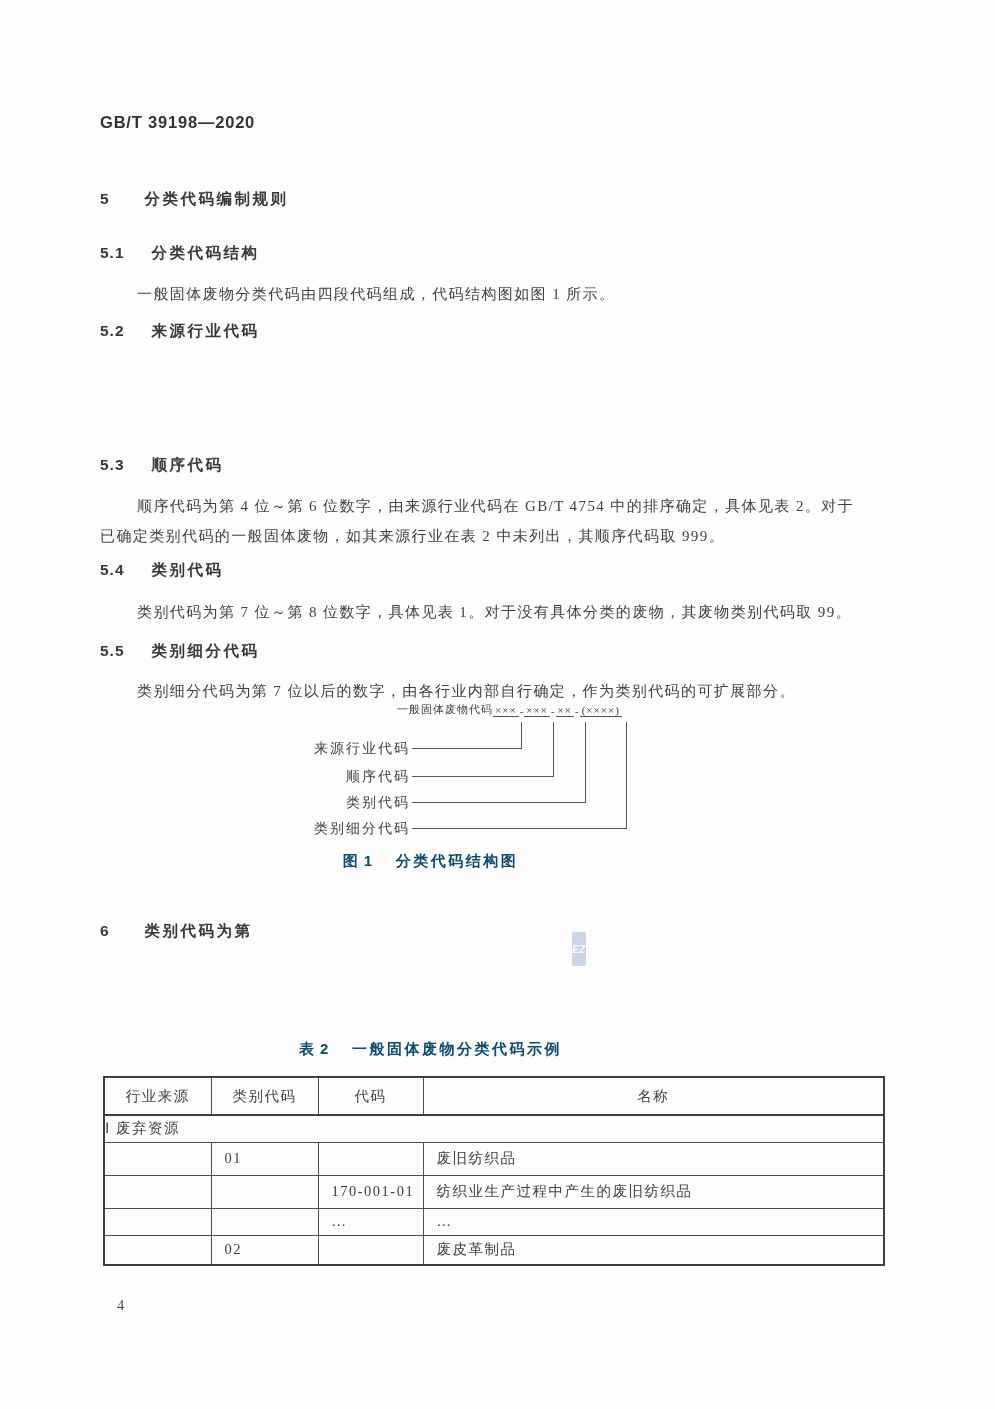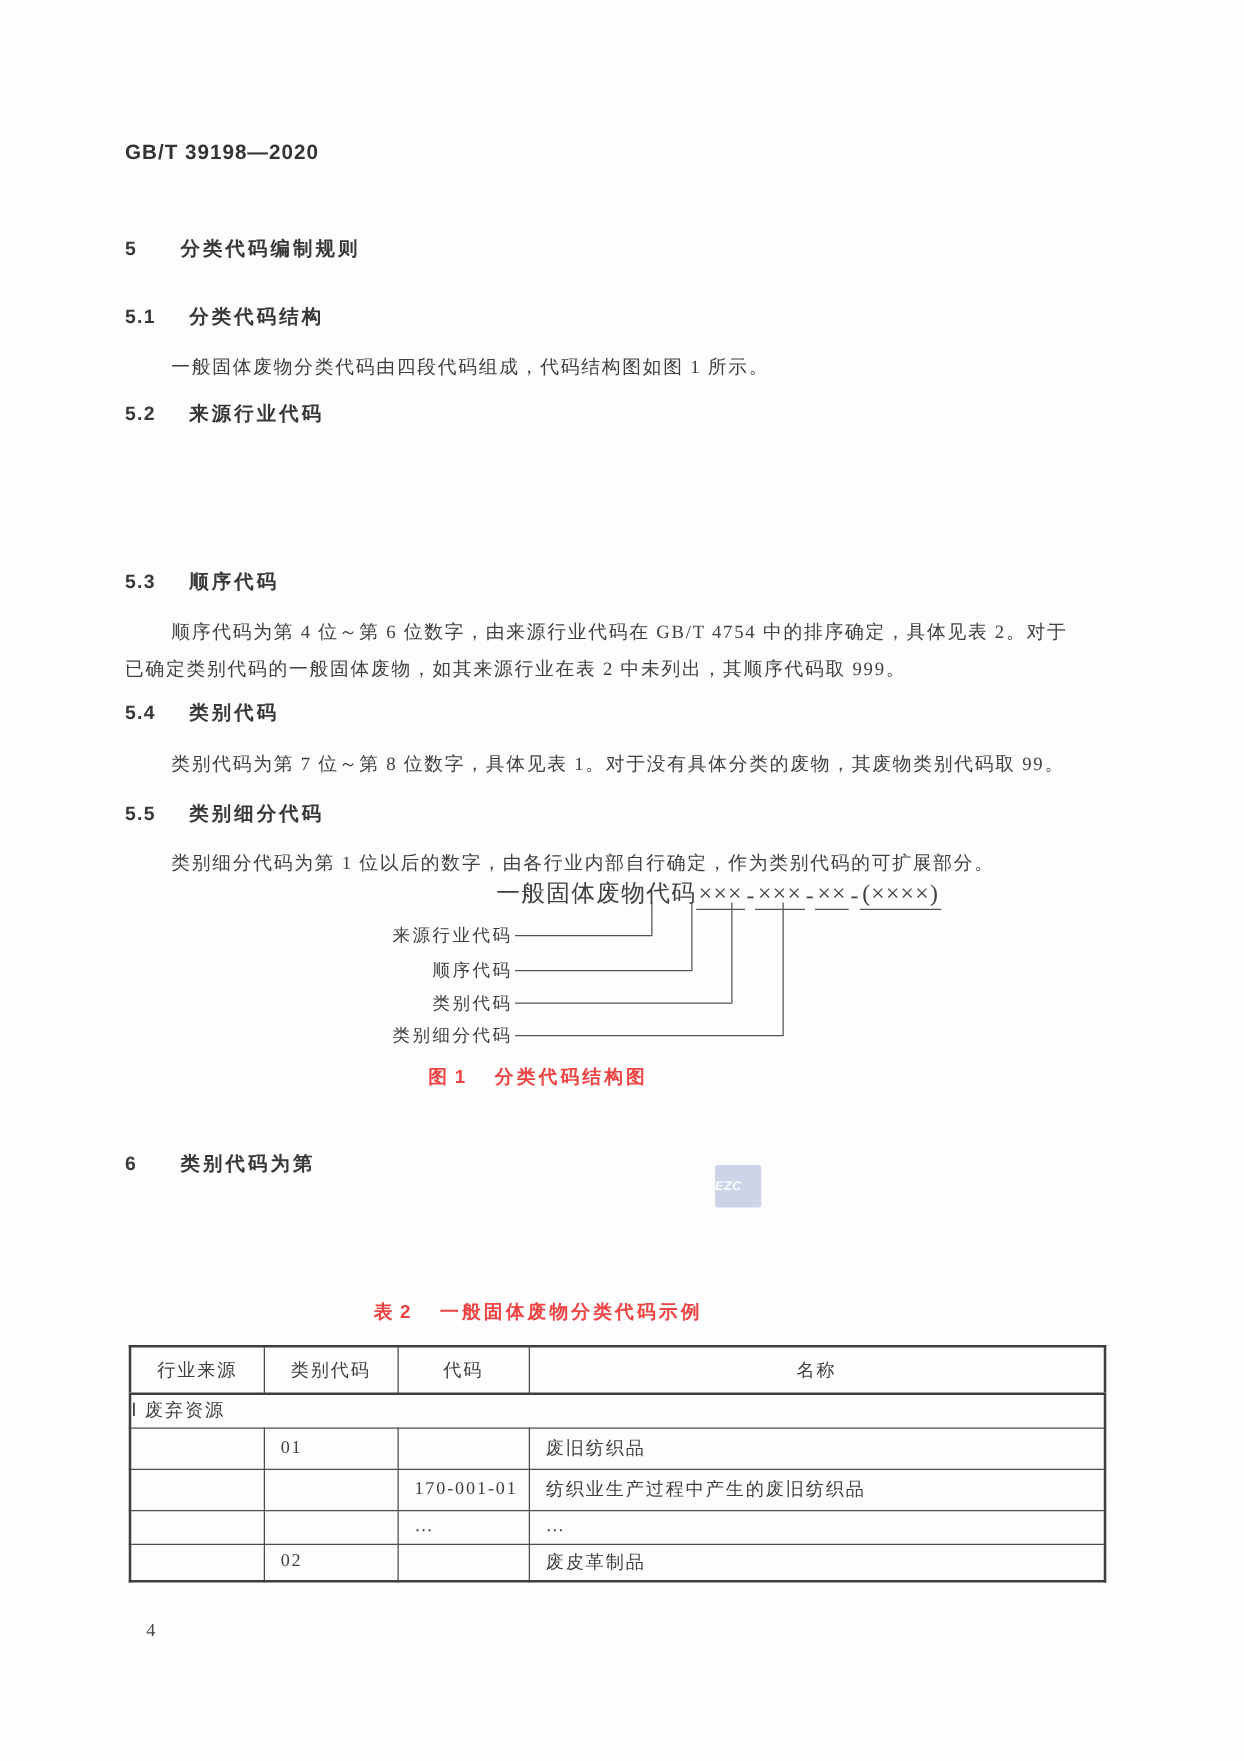--- a/index.html
+++ b/index.html
@@ -23,42 +23,42 @@
   .para {
     position:absolute; left:100px; width:800px;
     font-size:15px; letter-spacing:1.4px; line-height:30px; color:#3f3f3f;
   }
   .pline { height:30px; white-space:nowrap; }
   .indent { text-indent:37px; }
 
   
   .figcode {
     position:absolute; left:397px; top:702px; display:flex; align-items:flex-end;
-    font-size:19px; color:#3f3f3f;justify-content:center;
+    font-size:11px; color:#3f3f3f;justify-content:center;
   }
   .figprefix { letter-spacing:1px; }
   .seg { border-bottom:1.5px solid #555; padding:0 2px; letter-spacing:1px; }
   .dash { padding:0 1px; }
   .fline { position:absolute; background:#555; }
   .vl { width:1px; }
   .hl { height:1px; }
   .figlabel {
     position:absolute; left:180px; width:230px; text-align:right;
     font-size:14px; letter-spacing:2px; color:#3f3f3f; white-space:nowrap;
   }
   .caption {
     position:absolute; left:0; width:861px; text-align:center;
     font-family:"Liberation Sans", sans-serif; font-weight:700;
-    font-size:15px; letter-spacing:2.5px; color:#ef4444;
+    font-size:15px; letter-spacing:2.5px; color:#0c4a6e;
   }
   .cap-label { margin-right:16px; letter-spacing:1px; }
 
   
   .wm {
-    position:absolute; left:572px; top:932px; width:37px; height:34px;
+    position:absolute; left:572px; top:932px; width:14px; height:34px;
     background:rgba(130,152,198,0.40); border-radius:2px;
     display:flex; align-items:center; justify-content:flex-start;
   }
   .wm span {
     color:rgba(255,255,255,0.95);
     font:italic 700 10px "Liberation Sans", sans-serif; letter-spacing:0.5px;
   }
 
   
   .t2 {
@@ -125,21 +125,21 @@
   </div>
   <div class="para" style="top:597px">
     <div class="pline indent">类别代码为第 7 位～第 8 位数字，具体见表 1。对于没有具体分类的废物，其废物类别代码取 99。</div>
   </div>
 
   <div class="h lvl2" style="top:641px">
     <span class="hnum">5.5</span>
     <span>类别细分代码</span>
   </div>
   <div class="para" style="top:676px">
-    <div class="pline indent">类别细分代码为第 1 位以后的数字，由各行业内部自行确定，作为类别代码的可扩展部分。</div>
+    <div class="pline indent">类别细分代码为第 7 位以后的数字，由各行业内部自行确定，作为类别代码的可扩展部分。</div>
   </div>
 
   <div class="figcode">
     <span class="figprefix">一般固体废物代码</span>
     <span class="seg">×××</span>
     <span class="dash">-</span>
     <span class="seg">×××</span>
     <span class="dash">-</span>
     <span class="seg">××</span>
     <span class="dash">-</span>

